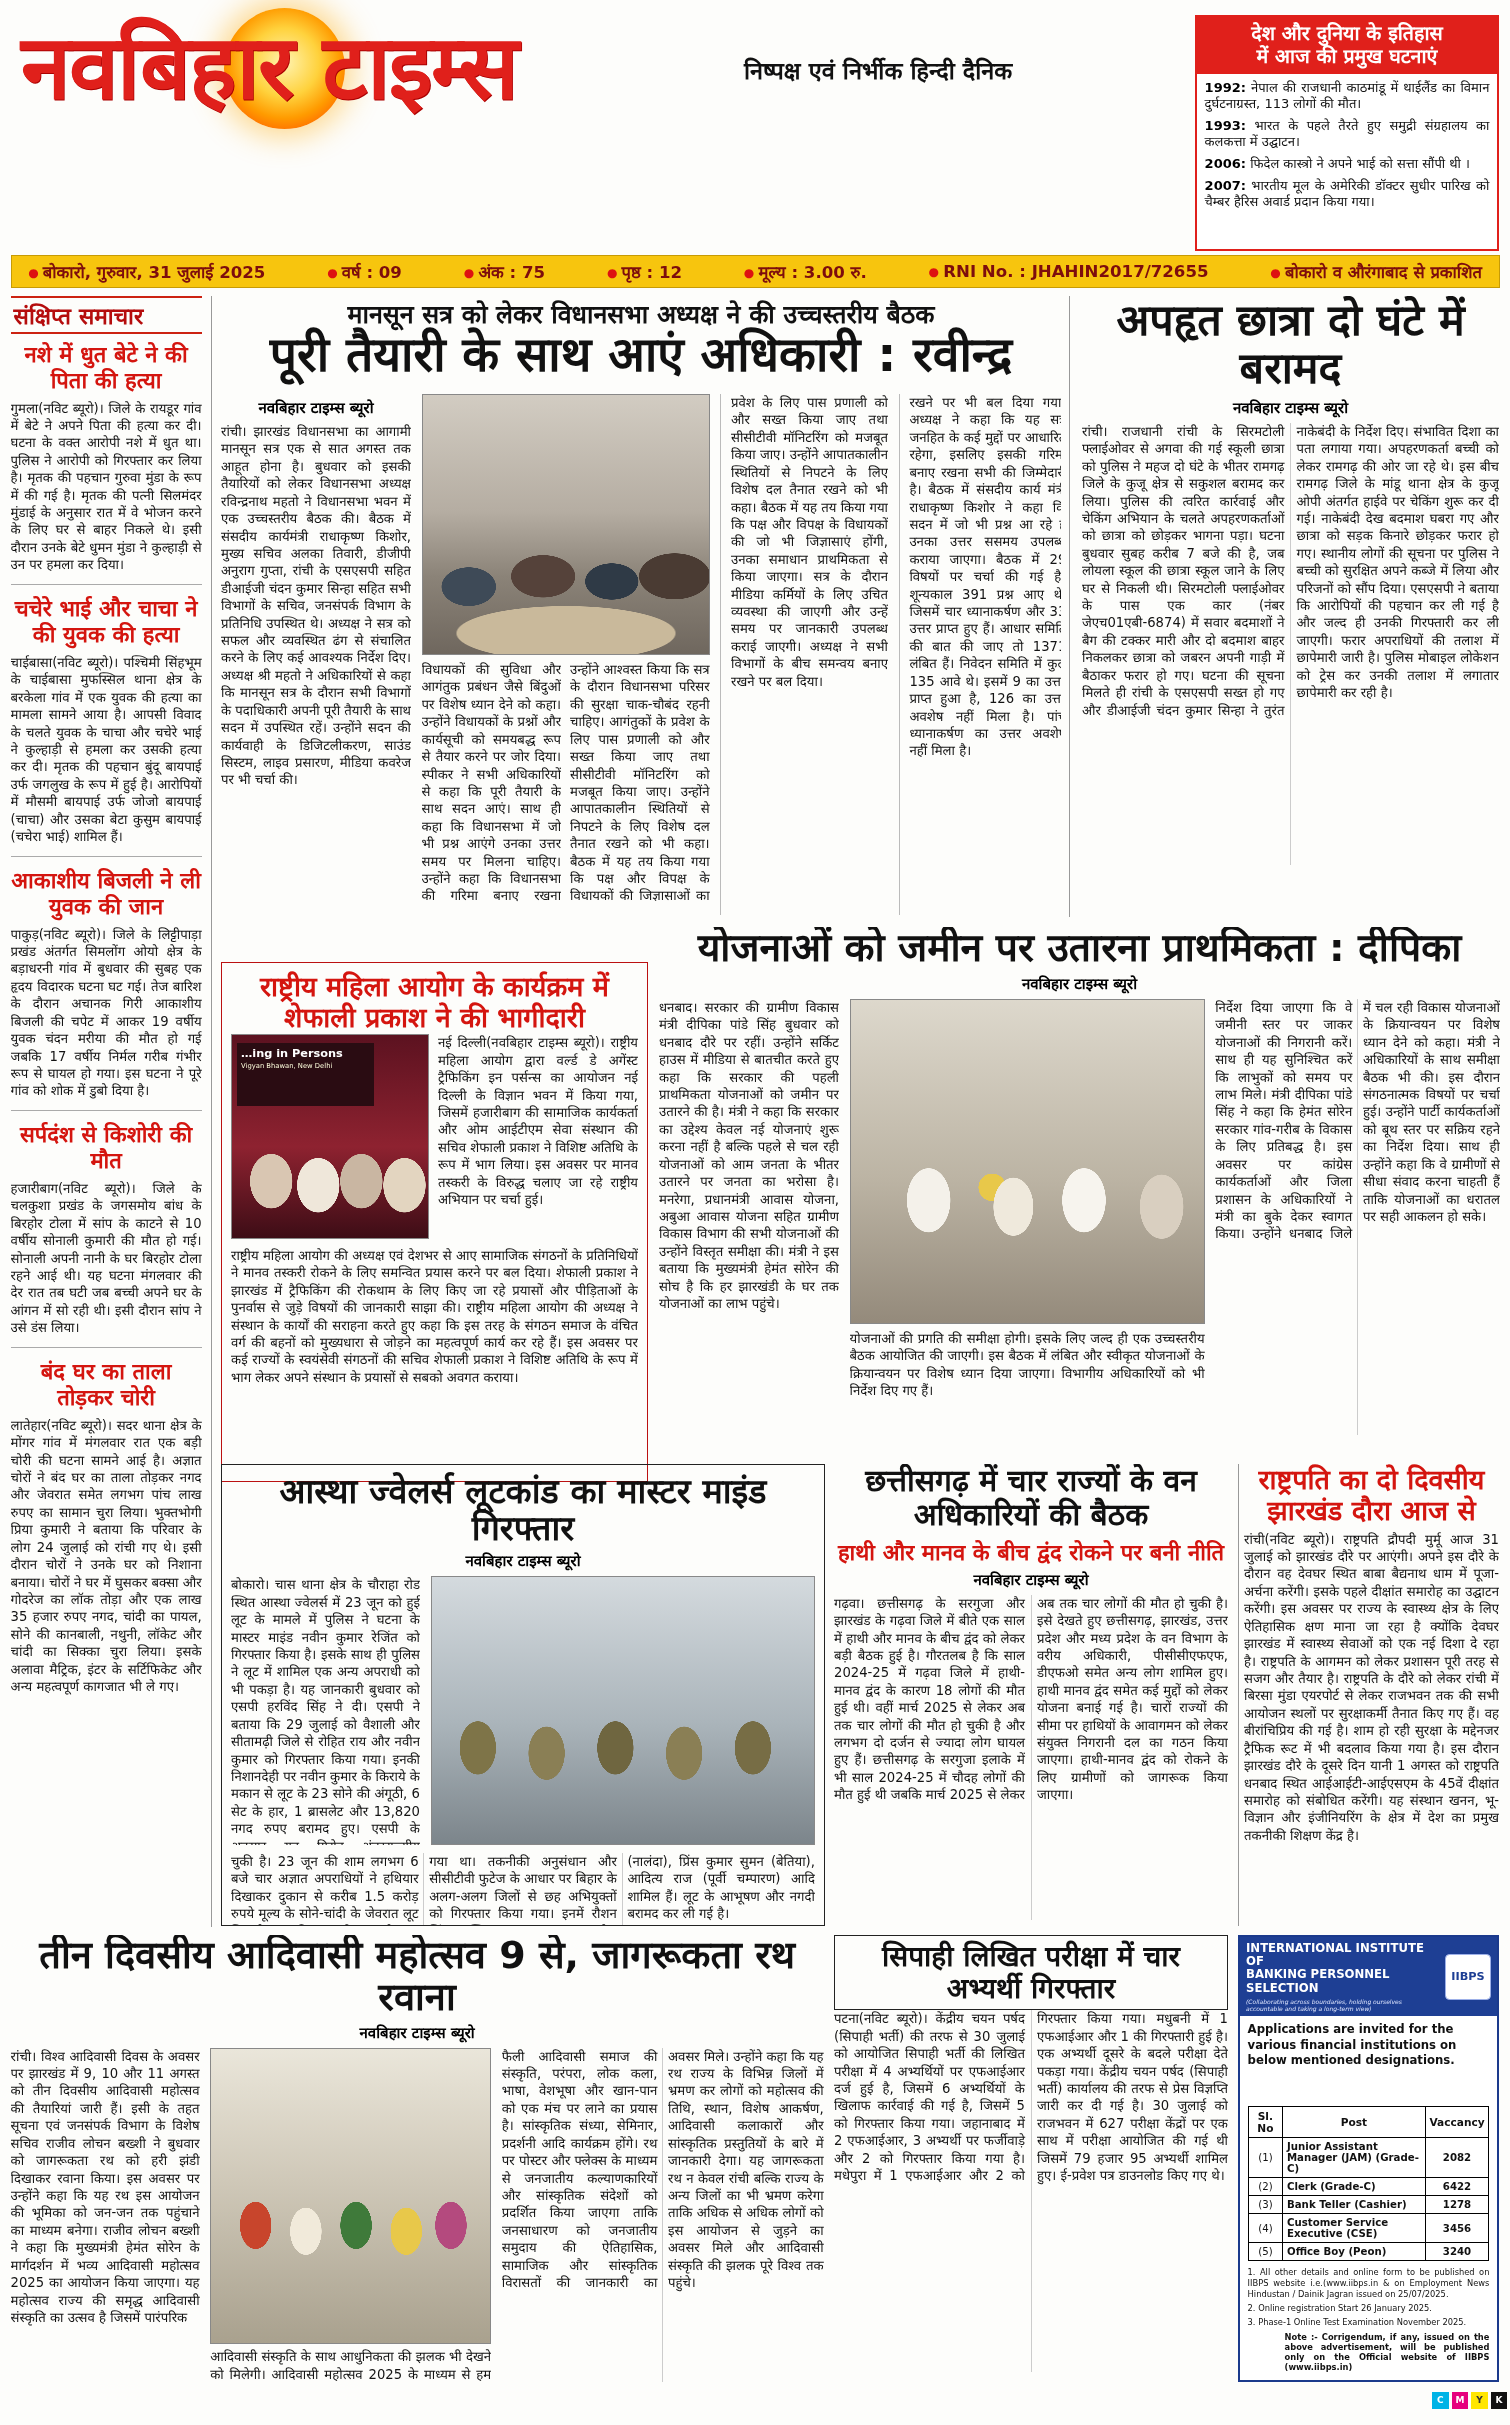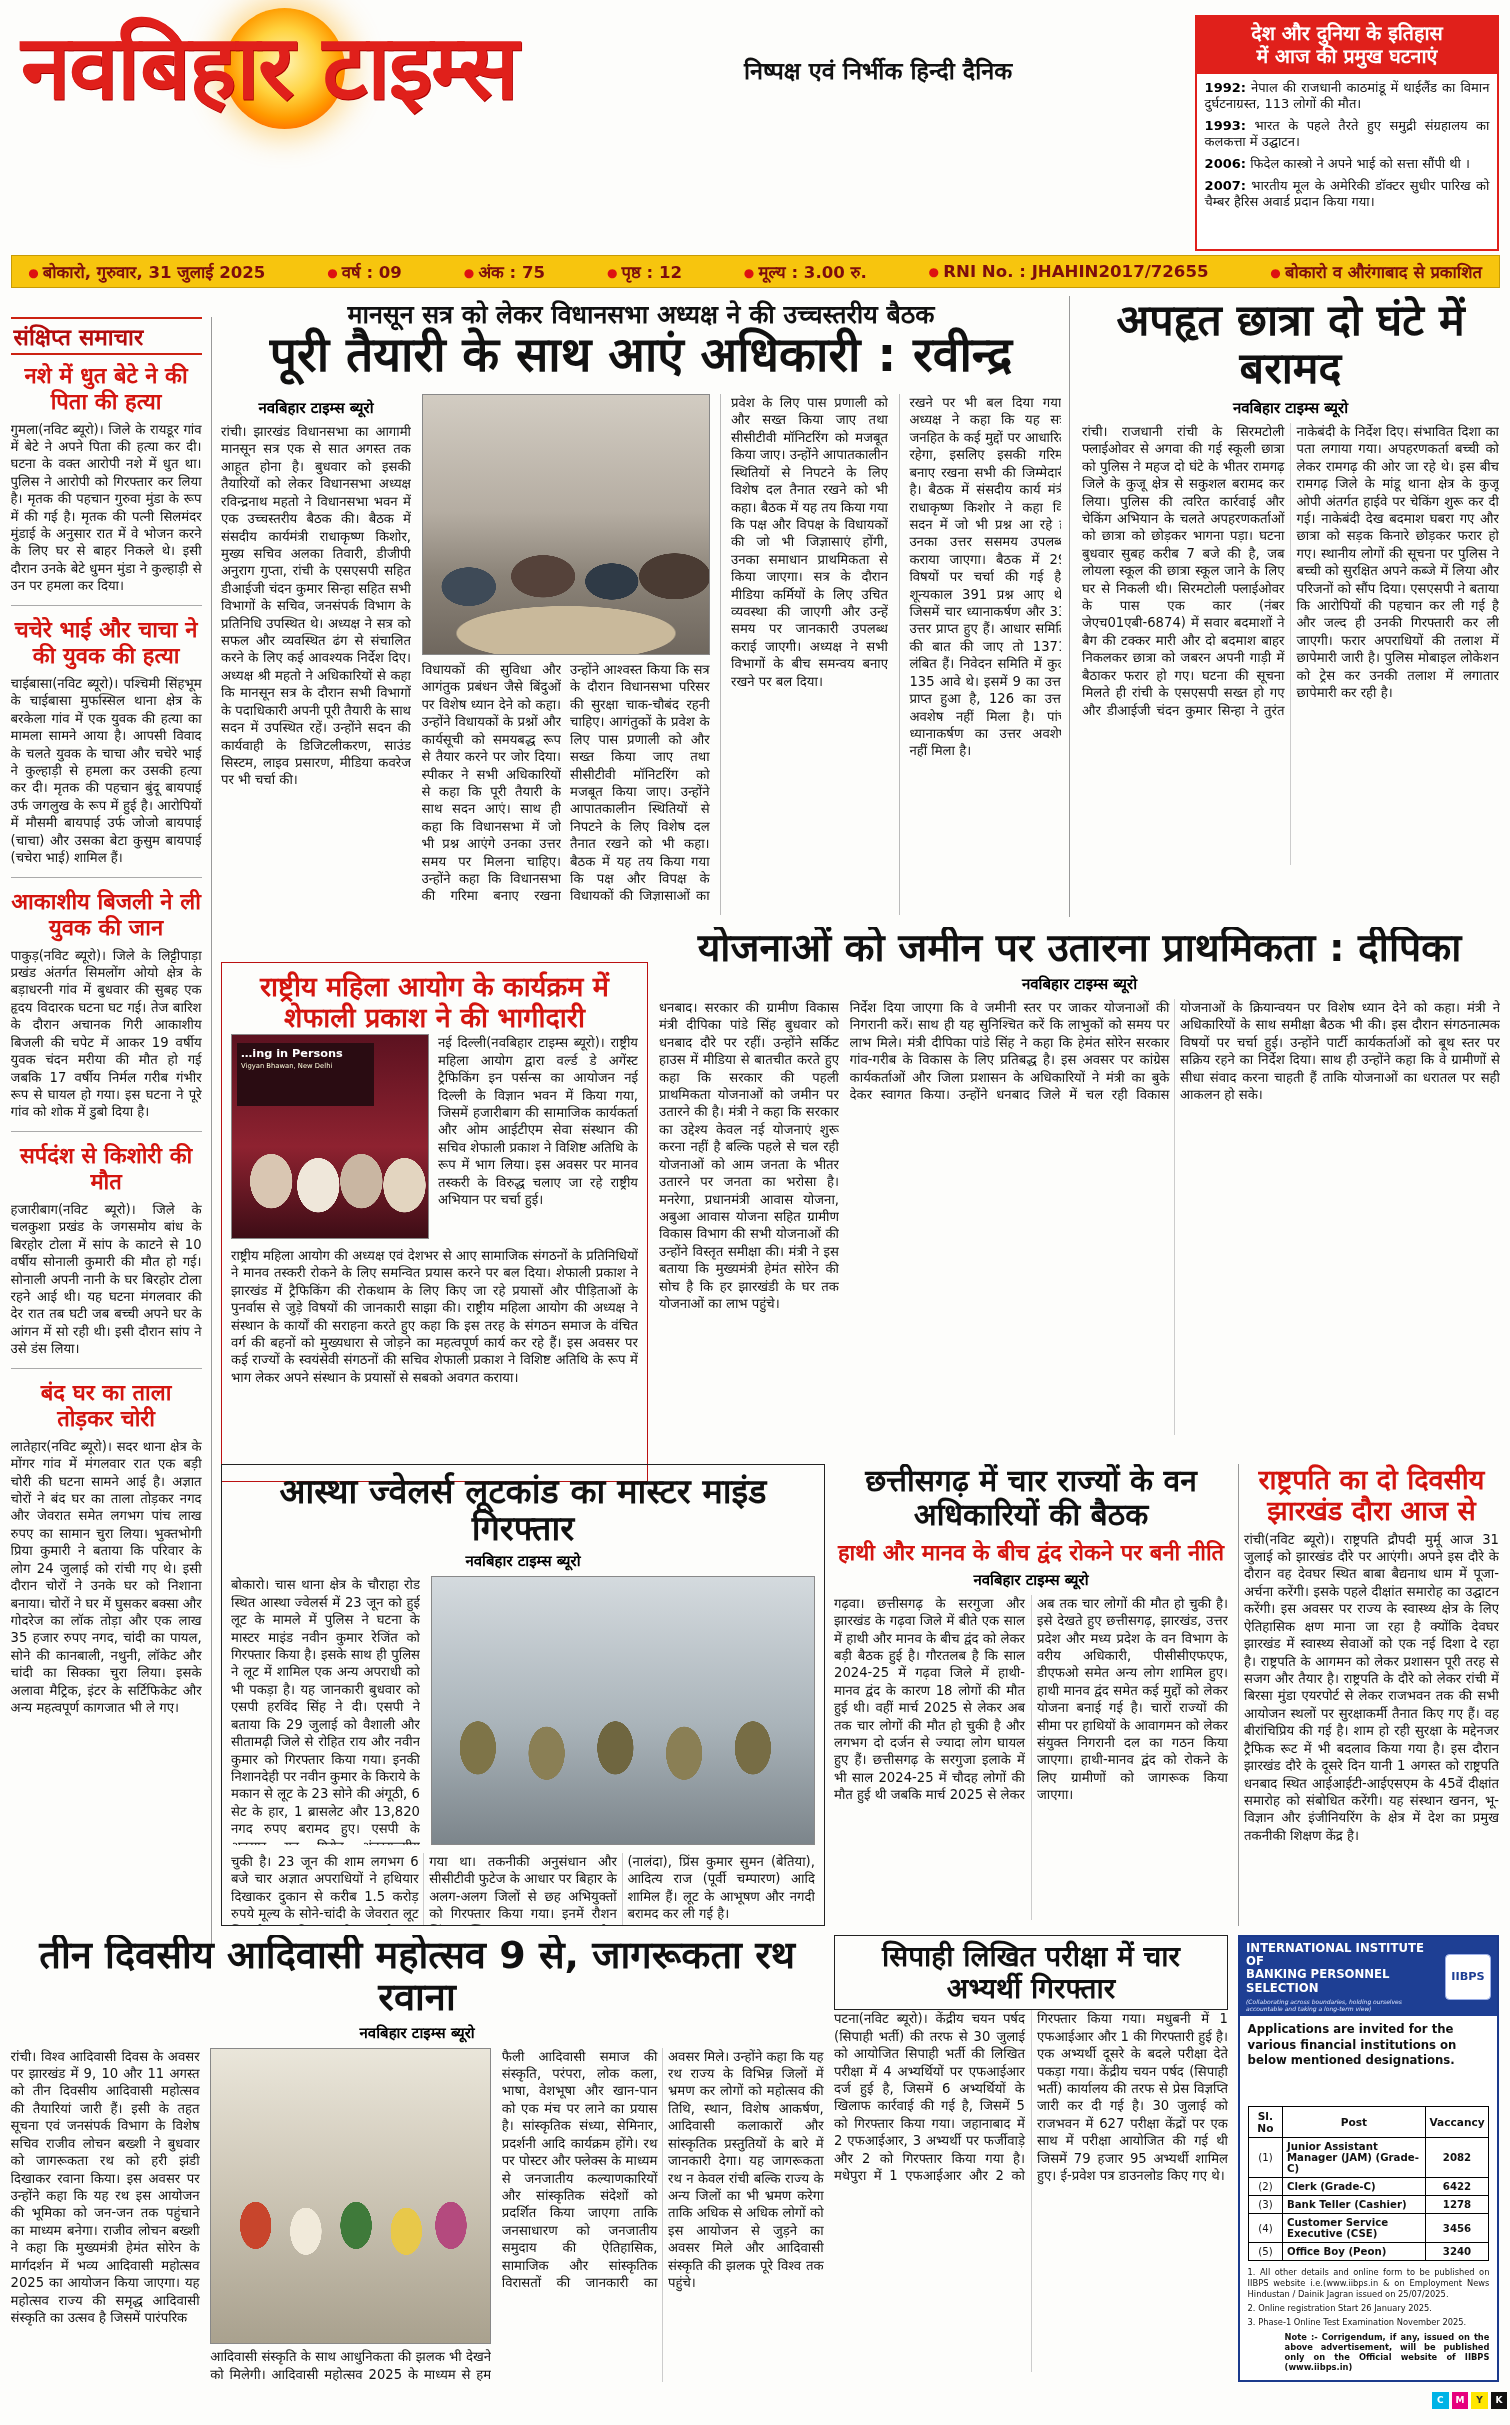--- a/index.html
+++ b/index.html
@@ -21,21 +21,21 @@
   .datebar{position:absolute;left:10.6px;top:255px;width:1489px;height:33px;background:#f7c50e;
        border:0.8px solid #c79b05;box-sizing:border-box;display:flex;align-items:center;
        justify-content:space-between;padding:0 16.6px;color:#7d0d0d;font-weight:bold;font-size:16.6px;}
   .db-item::before{content:"● ";color:#d11;font-size:12px;vertical-align:1.5px;}
   
   .body-text{font-size:13.2px;line-height:1.32;text-align:justify;color:#131313;overflow:hidden;}
   .byline{font-weight:bold;text-align:center;font-size:15px;margin:3px 0 6px;color:#000;}
   .photo{position:relative;width:100%;overflow:hidden;border:0.8px solid #888;box-sizing:border-box;}
   
   .sidebar{position:absolute;left:10.6px;top:296px;width:201px;height:1631px;border-right:0.8px solid #999;
-       padding-right:9px;box-sizing:border-box;overflow:hidden;margin-top:21px;}
+       padding-right:9px;box-sizing:border-box;overflow:hidden;}
   .brief-title{color:#b50d0d;font-weight:bold;font-size:22.7px;border-top:2.3px solid #c21;border-bottom:2.3px solid #c21;
        padding:1.5px 3px;margin-bottom:6px;}
   .brief-head{color:#d4150f;font-weight:bold;font-size:22px;line-height:1.18;text-align:center;margin:7.6px 0 6px;}
   .brief-divider{border-bottom:0.8px solid #aaa;margin:10.6px 0;}
   
   .kicker{position:absolute;left:221px;top:296px;width:840px;text-align:center;font-size:25px;font-weight:bold;}
   .lead-headline{position:absolute;left:221px;top:329px;width:840px;text-align:center;font-size:48px;
        font-weight:bold;line-height:1.08;}
   .lead-body{position:absolute;left:221px;top:394px;width:840px;height:521px;display:flex;gap:10.6px;overflow:hidden;}
   .lead-colA{width:190px;flex:none;}
@@ -251,20 +251,24 @@
       <div class="shefali-body1 body-text">नई दिल्ली(नवबिहार टाइम्स ब्यूरो)। राष्ट्रीय महिला आयोग द्वारा वर्ल्ड डे अगेंस्ट ट्रैफिकिंग इन पर्सन्स का आयोजन नई दिल्ली के विज्ञान भवन में किया गया, जिसमें हजारीबाग की सामाजिक कार्यकर्ता और ओम आईटीएम सेवा संस्थान की सचिव शेफाली प्रकाश ने विशिष्ट अतिथि के रूप में भाग लिया। इस अवसर पर मानव तस्करी के विरुद्ध चलाए जा रहे राष्ट्रीय अभियान पर चर्चा हुई।</div>
     </div>
     <div class="shefali-body2 body-text">राष्ट्रीय महिला आयोग की अध्यक्ष एवं देशभर से आए सामाजिक संगठनों के प्रतिनिधियों ने मानव तस्करी रोकने के लिए समन्वित प्रयास करने पर बल दिया। शेफाली प्रकाश ने झारखंड में ट्रैफिकिंग की रोकथाम के लिए किए जा रहे प्रयासों और पीड़िताओं के पुनर्वास से जुड़े विषयों की जानकारी साझा की। राष्ट्रीय महिला आयोग की अध्यक्ष ने संस्थान के कार्यों की सराहना करते हुए कहा कि इस तरह के संगठन समाज के वंचित वर्ग की बहनों को मुख्यधारा से जोड़ने का महत्वपूर्ण कार्य कर रहे हैं। इस अवसर पर कई राज्यों के स्वयंसेवी संगठनों की सचिव शेफाली प्रकाश ने विशिष्ट अतिथि के रूप में भाग लेकर अपने संस्थान के प्रयासों से सबको अवगत कराया।</div>
   </section>
 
   <section class="deepika">
     <h2 class="deepika-head" style="margin:0;">योजनाओं को जमीन पर उतारना प्राथमिकता : दीपिका</h2>
     <div class="byline">नवबिहार टाइम्स ब्यूरो</div>
     <div class="deepika-row">
       <div class="deepika-col1 body-text">धनबाद। सरकार की ग्रामीण विकास मंत्री दीपिका पांडे सिंह बुधवार को धनबाद दौरे पर रहीं। उन्होंने सर्किट हाउस में मीडिया से बातचीत करते हुए कहा कि सरकार की पहली प्राथमिकता योजनाओं को जमीन पर उतारने की है। मंत्री ने कहा कि सरकार का उद्देश्य केवल नई योजनाएं शुरू करना नहीं है बल्कि पहले से चल रही योजनाओं को आम जनता के भीतर उतारने पर जनता का भरोसा है। मनरेगा, प्रधानमंत्री आवास योजना, अबुआ आवास योजना सहित ग्रामीण विकास विभाग की सभी योजनाओं की उन्होंने विस्तृत समीक्षा की। मंत्री ने इस बताया कि मुख्यमंत्री हेमंत सोरेन की सोच है कि हर झारखंडी के घर तक योजनाओं का लाभ पहुंचे।</div>
+      <div class="deepika-mid">
+        <div class="photo photo-deepika"></div>
+        <div class="deepika-under body-text">योजनाओं की प्रगति की समीक्षा होगी। इसके लिए जल्द ही एक उच्चस्तरीय बैठक आयोजित की जाएगी। इस बैठक में लंबित और स्वीकृत योजनाओं के क्रियान्वयन पर विशेष ध्यान दिया जाएगा। विभागीय अधिकारियों को भी निर्देश दिए गए हैं।</div>
+      </div>
       <div class="deepika-col2 body-text">निर्देश दिया जाएगा कि वे जमीनी स्तर पर जाकर योजनाओं की निगरानी करें। साथ ही यह सुनिश्चित करें कि लाभुकों को समय पर लाभ मिले। मंत्री दीपिका पांडे सिंह ने कहा कि हेमंत सोरेन सरकार गांव-गरीब के विकास के लिए प्रतिबद्ध है। इस अवसर पर कांग्रेस कार्यकर्ताओं और जिला प्रशासन के अधिकारियों ने मंत्री का बुके देकर स्वागत किया। उन्होंने धनबाद जिले में चल रही विकास योजनाओं के क्रियान्वयन पर विशेष ध्यान देने को कहा। मंत्री ने अधिकारियों के साथ समीक्षा बैठक भी की। इस दौरान संगठनात्मक विषयों पर चर्चा हुई। उन्होंने पार्टी कार्यकर्ताओं को बूथ स्तर पर सक्रिय रहने का निर्देश दिया। साथ ही उन्होंने कहा कि वे ग्रामीणों से सीधा संवाद करना चाहती हैं ताकि योजनाओं का धरातल पर सही आकलन हो सके।</div>
     </div>
   </section>
 
   <section class="astha">
     <h2 class="astha-head" style="margin:0;">आस्था ज्वेलर्स लूटकांड का मास्टर माइंड गिरफ्तार</h2>
     <div class="byline">नवबिहार टाइम्स ब्यूरो</div>
     <div class="astha-row">
       <div class="astha-col1 body-text">बोकारो। चास थाना क्षेत्र के चौराहा रोड स्थित आस्था ज्वेलर्स में 23 जून को हुई लूट के मामले में पुलिस ने घटना के मास्टर माइंड नवीन कुमार रेजिंत को गिरफ्तार किया है। इसके साथ ही पुलिस ने लूट में शामिल एक अन्य अपराधी को भी पकड़ा है। यह जानकारी बुधवार को एसपी हरविंद सिंह ने दी। एसपी ने बताया कि 29 जुलाई को वैशाली और सीतामढ़ी जिले से रोहित राय और नवीन कुमार को गिरफ्तार किया गया। इनकी निशानदेही पर नवीन कुमार के किराये के मकान से लूट के 23 सोने की अंगूठी, 6 सेट के हार, 1 ब्रासलेट और 13,820 नगद रुपए बरामद हुए। एसपी के अनुसार यह गिरोह अंतरराज्यीय अपराधियों का समूह है। यह कई जिलों में सक्रिय था। मामले में आठों की जांच जारी है और अन्य फरार अभियुक्तों की तलाश की जा रही है। पुलिस ने इस मामले में अब तक कुल 8 आरोपियों को गिरफ्तार कर</div>
       <div class="photo photo-astha"></div>

